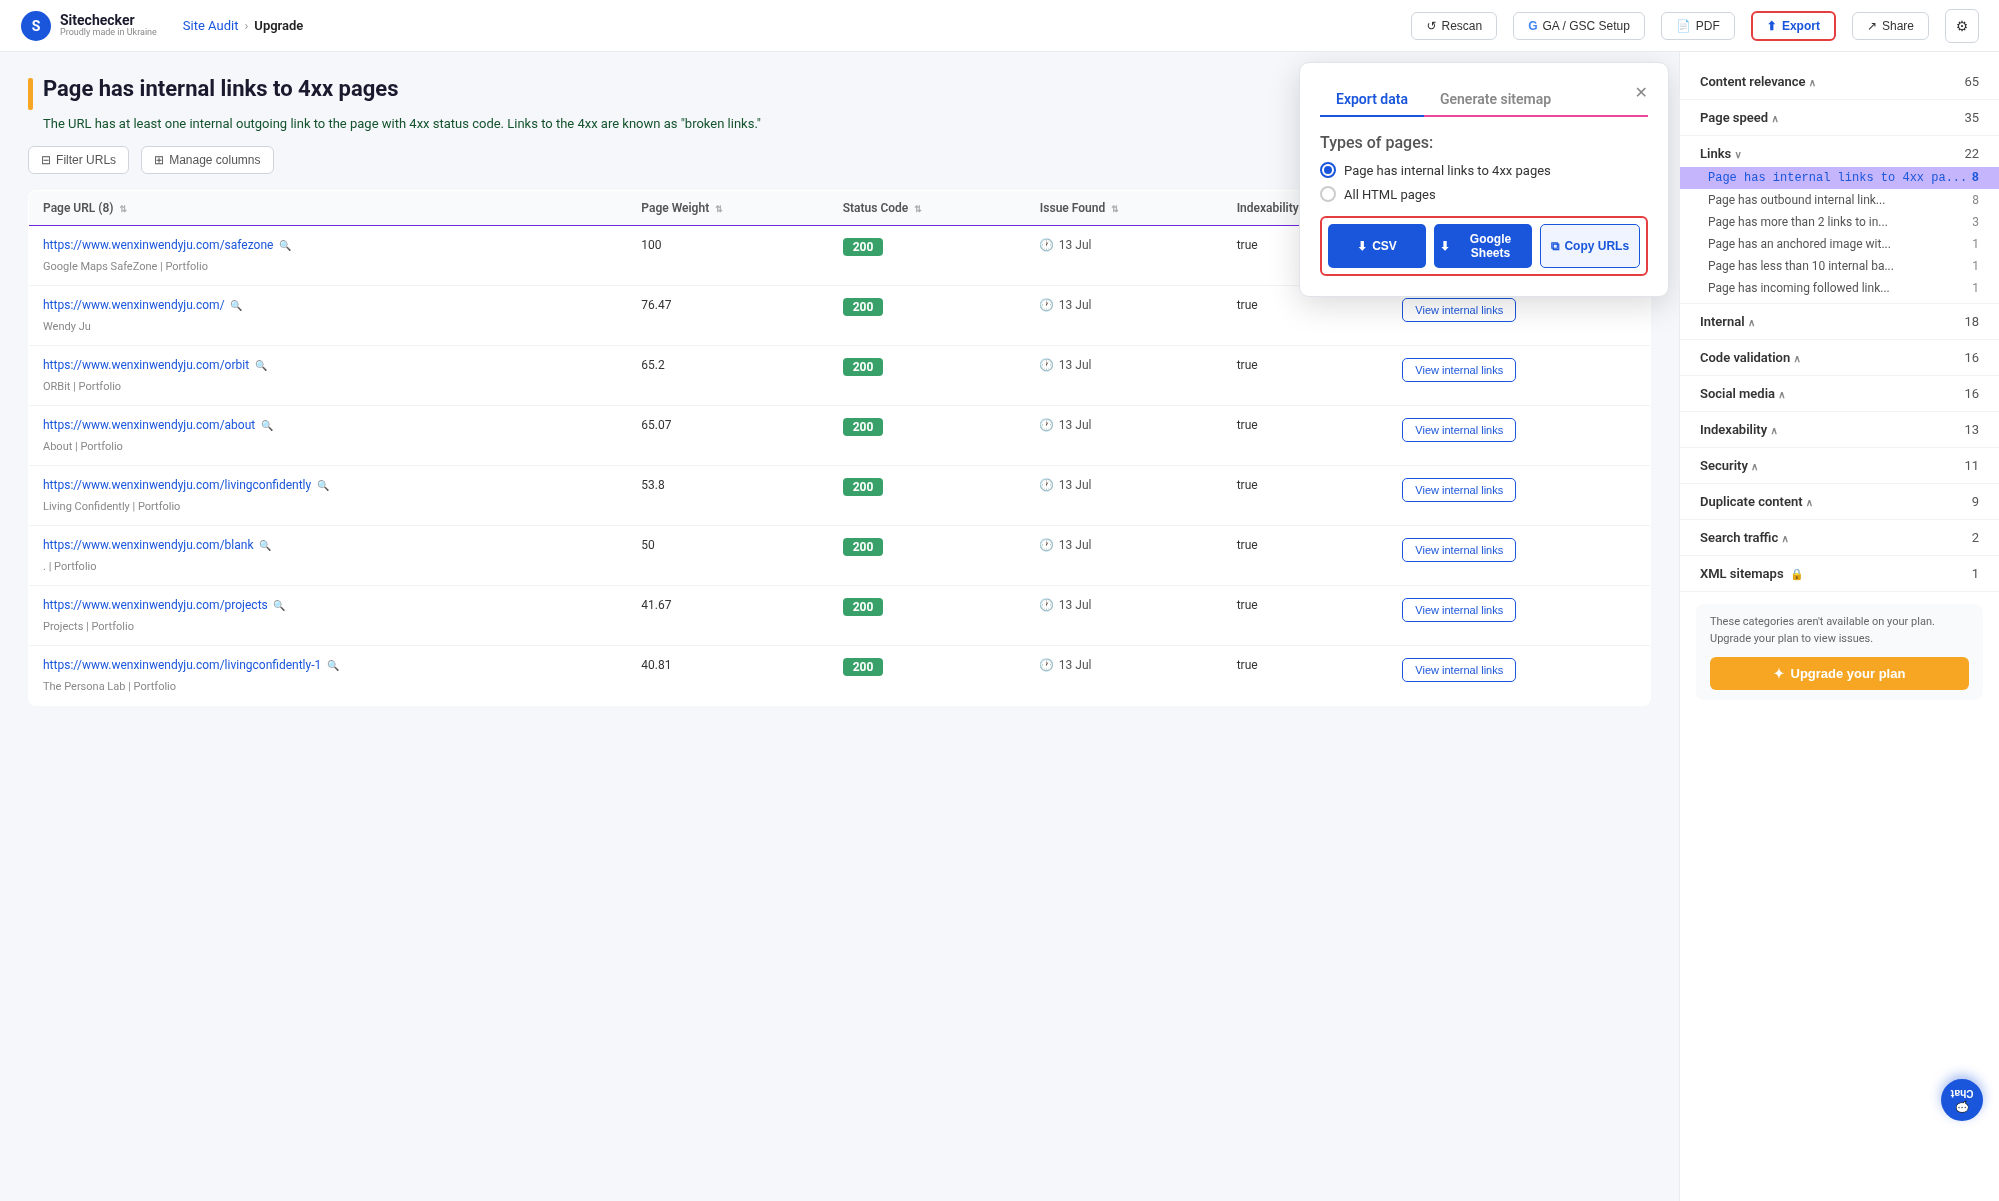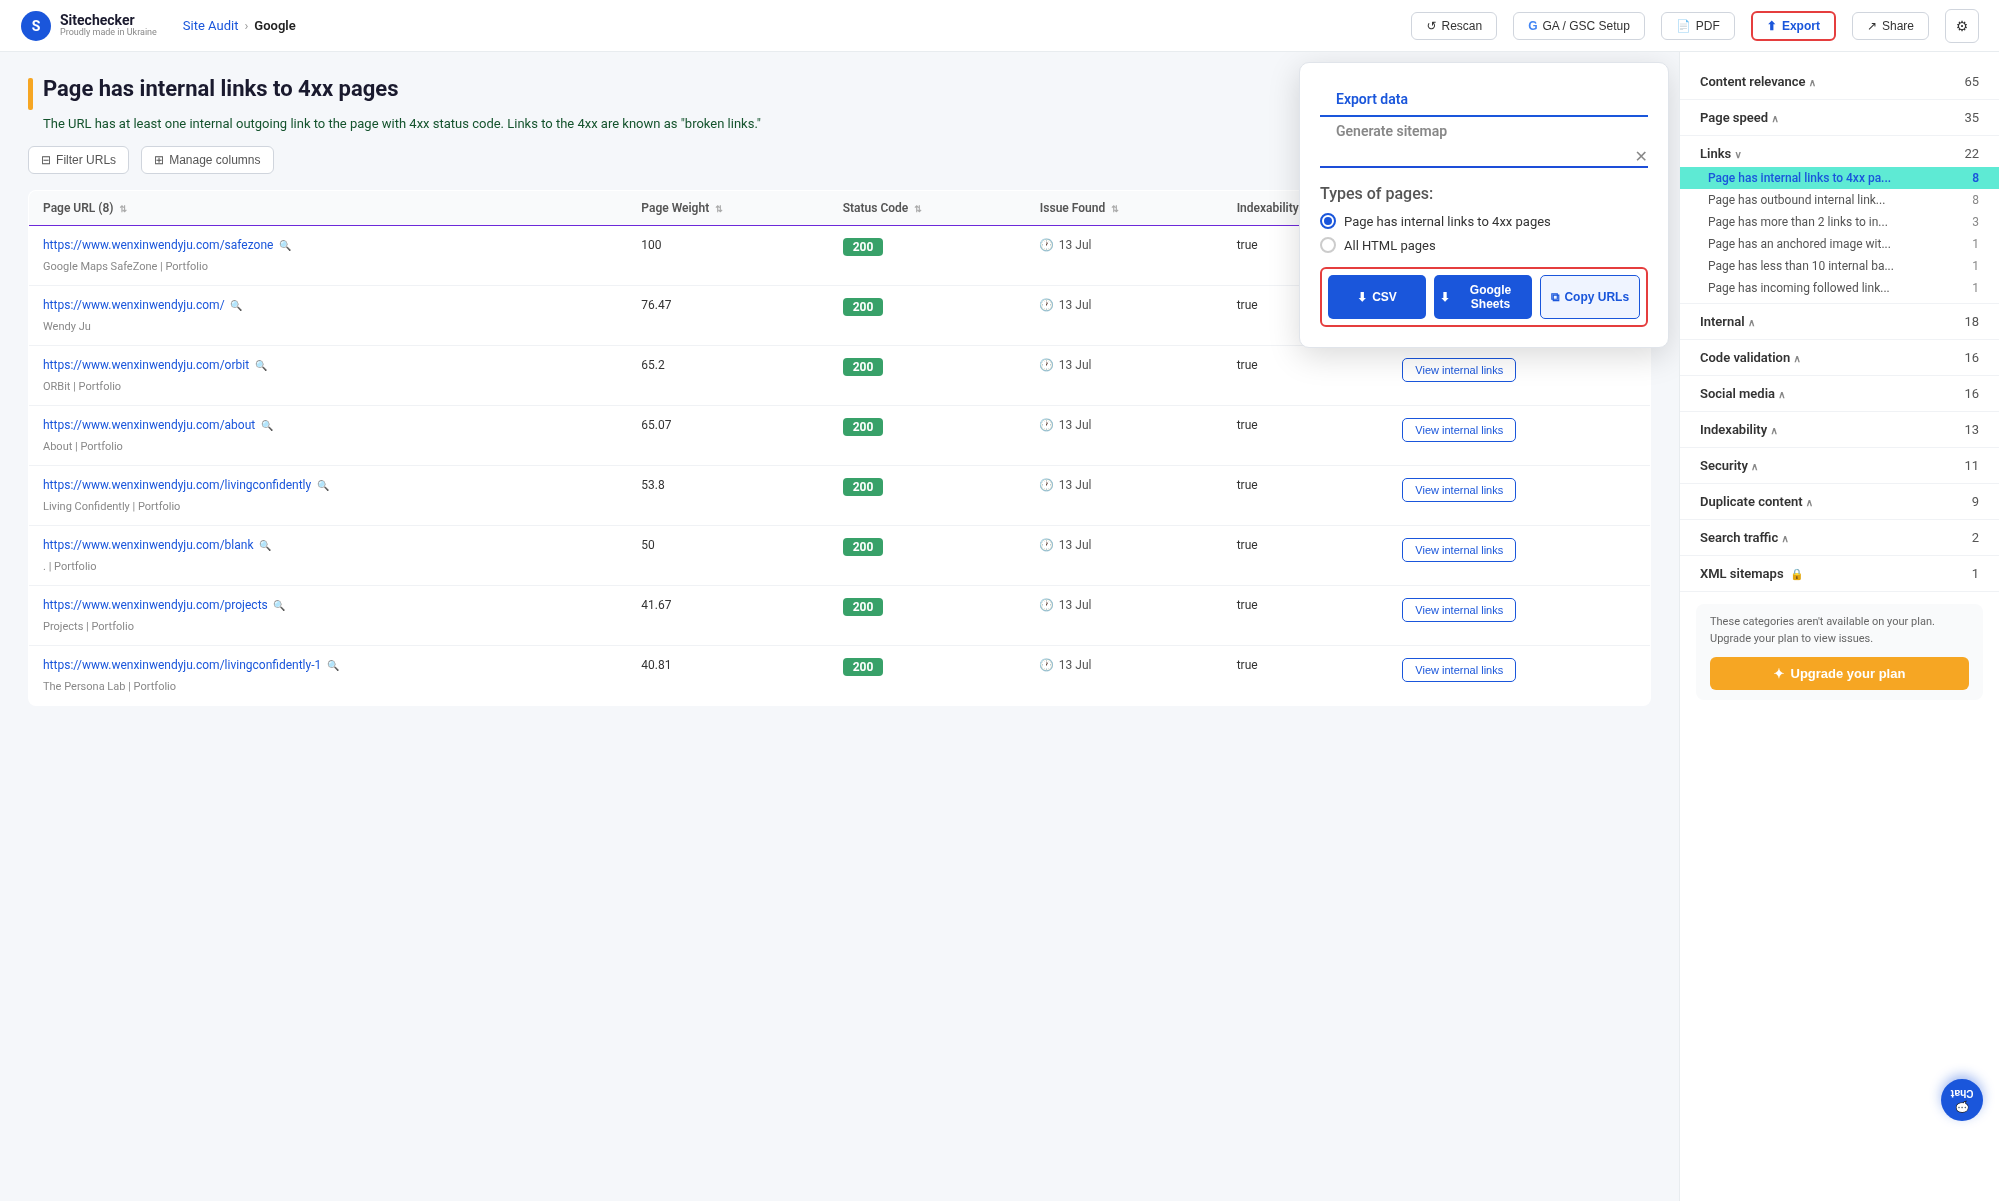--- a/index.html
+++ b/index.html
@@ -243,21 +243,21 @@
     .sidebar-chevron { font-size: 10px; color: #888; }
     .sidebar-item-row {
       padding: 4px 20px 4px 28px;
       cursor: pointer;
       color: #555;
       font-size: 12px;
       display: flex;
       justify-content: space-between;
       align-items: center;
     }
-    .sidebar-item-row.active { background: #5eead4; color: #1a56db; font-weight: 500; }
+    .sidebar-item-row.active { background: #c4b5fd; color: #1a56db; font-weight: 500; font-family: Liberation Mono, monospace; }
     .sidebar-item-count { font-size: 12px; color: #888; }
     .sidebar-item-row.active .sidebar-item-count { color: #1a56db; font-weight: 600; }
     .sidebar-divider { height: 1px; background: #f0f2f5; margin: 4px 0; }
 
     .upgrade-box {
       margin: 12px 16px;
       padding: 10px 14px;
       background: #f9fafb;
       border-radius: 8px;
     }
@@ -291,23 +291,22 @@
       background: #fff;
       border: 1px solid #e0e4ea;
       border-radius: 10px;
       box-shadow: 0 8px 32px rgba(0,0,0,0.15);
       width: 370px;
       padding: 20px;
       z-index: 100;
     }
     .export-popup-tabs {
       display: flex;
-      border-bottom: 2px solid #1d4ed8;
+      border-bottom: 2px solid #ec4899;
       margin-bottom: 16px;
-      flex-direction: column;
     }
     .export-tab {
       padding: 8px 16px;
       font-size: 14px;
       font-weight: 600;
       cursor: pointer;
       color: #888;
       border-bottom: 2px solid transparent;
       margin-bottom: -2px;
     }
@@ -406,21 +405,21 @@
       <text x="16" y="21" text-anchor="middle" fill="white" font-size="14" font-weight="bold">S</text>
     </svg>
     <div class="logo-text">
       <span class="logo-name">Sitechecker</span>
       <span class="logo-tagline">Proudly made in Ukraine</span>
     </div>
   </div>
   <div class="breadcrumb">
     <span style="cursor:pointer;color:#1a56db;">Site Audit</span>
     <span class="breadcrumb-sep">›</span>
-    <span class="breadcrumb-current">Google</span>
+    <span class="breadcrumb-current">Upgrade</span>
   </div>
   <div class="nav-spacer"></div>
   <button class="nav-btn">
     <span>↺</span>
     <span>Rescan</span>
   </button>
   <button class="nav-btn">
     <span style="color:#4285f4;font-weight:700;">G</span>
     <span>GA / GSC Setup</span>
   </button>

